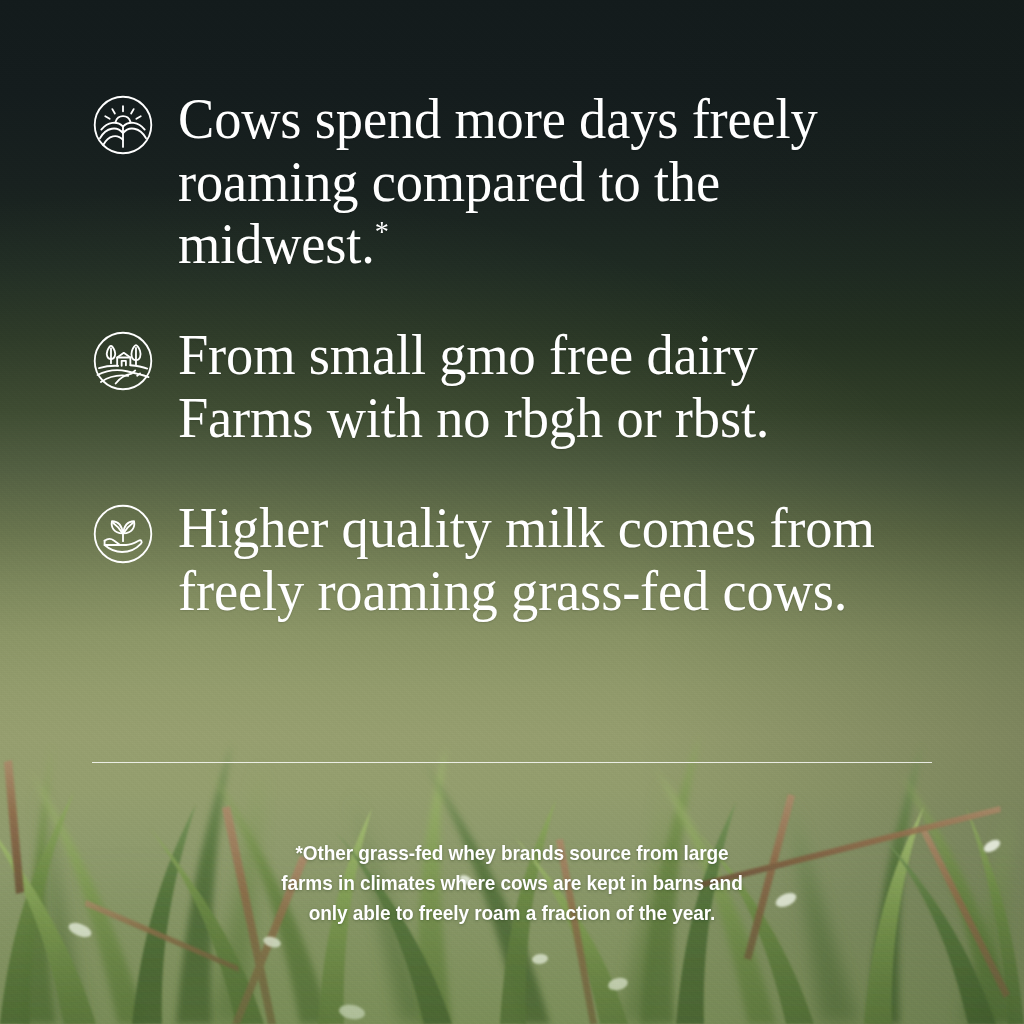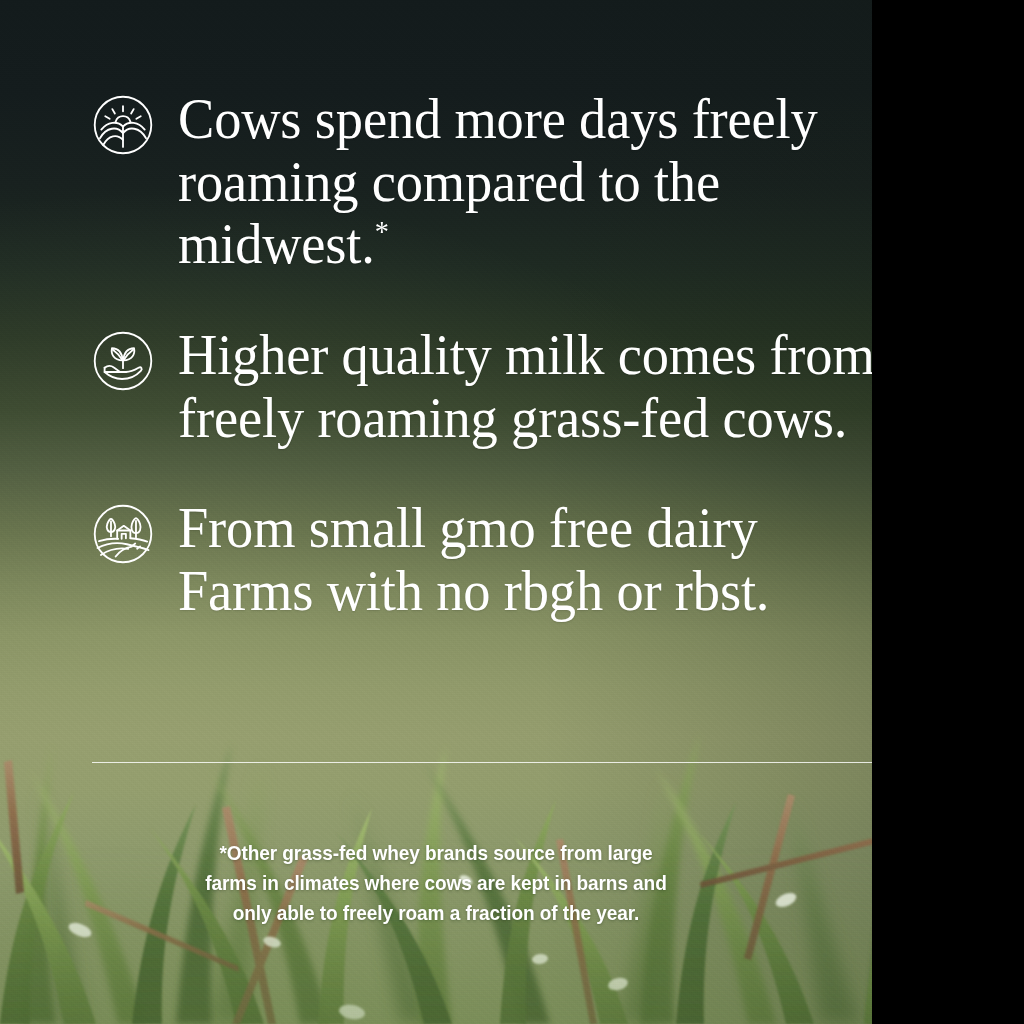--- a/index.html
+++ b/index.html
@@ -3,21 +3,21 @@
 <meta charset="utf-8">
 <title>Grass-Fed Whey Benefits</title>
 <style>
   html, body {
     margin: 0;
     padding: 0;
     background: #000;
   }
   #stage {
     position: relative;
-    width: 872px;
+    width: 1024px;
     height: 1024px;
     overflow: hidden;
     font-family: "Liberation Serif", "DejaVu Serif", serif;
     background: #4c1d95;
   }
 
   
   .bg-base {
     position: absolute;
     inset: 0;
@@ -290,42 +290,20 @@
 
             <path d="M9.6 36.8 C 16 28.8, 26 27.4, 32 33.6 C 38 27.4, 48 28.8, 54.4 36.8"></path>
             <path d="M8.2 45.6 C 15 34.0, 26 33.0, 32 40.4 C 38 33.0, 49 34.0, 55.8 45.6"></path>
             <path d="M11.6 52.6 C 17 42.4, 26 40.8, 32 47.4"></path>
             <path d="M32 33.6 L32 54.6"></path>
           </svg>
         </div>
         <div class="b-text"><span>Cows spend more days freely roaming compared to the midwest.</span><span class="star">*</span></div>
       </div>
 
-      <div class="benefit item-2">
-        <div class="b-icon">
-          <svg viewBox="0 0 64 64" fill="none" stroke="#ffffff" stroke-width="1.9" stroke-linecap="round" stroke-linejoin="round" aria-hidden="true">
-            <circle cx="32" cy="32" r="29.2"></circle>
-
-            <path d="M31.4 31.4 C 22.6 31.0, 19.4 25.2, 20.6 18.8 C 27.2 19.0, 31.4 23.4, 31.4 31.4 Z"></path>
-            <path d="M21.6 20.4 C 25.4 23.2, 28.8 26.6, 31.0 30.6"></path>
-
-            <path d="M32.6 31.4 C 41.4 31.0, 44.6 25.2, 43.4 18.8 C 36.8 19.0, 32.6 23.4, 32.6 31.4 Z"></path>
-            <path d="M42.4 20.4 C 38.6 23.2, 35.2 26.6, 33.0 30.6"></path>
-
-            <path d="M32 31.0 L32 39.4"></path>
-
-            <path d="M13.0 39.0 C 16.4 36.4, 20.0 36.8, 22.6 38.8 L 29.0 43.4"></path>
-            <path d="M29.0 43.4 L 35.0 43.4"></path>
-            <path d="M35.0 43.4 C 40.0 43.4, 44.0 41.4, 48.0 39.0 C 50.8 37.4, 52.4 40.0, 50.4 42.2 C 45.2 47.8, 38.4 50.6, 31.0 50.6 C 24.0 50.6, 18.0 47.8, 13.0 43.4 Z"></path>
-            <path d="M13.0 39.0 L 13.0 43.4"></path>
-          </svg>
-        </div>
-        <div class="b-text"><span>Higher quality milk comes from freely roaming grass-fed cows.</span><span class="star"></span></div>
-      </div>
-
       <div class="benefit item-3">
         <div class="b-icon">
           <svg viewBox="0 0 64 64" fill="none" stroke="#ffffff" stroke-width="1.9" stroke-linecap="round" stroke-linejoin="round" aria-hidden="true">
             <circle cx="32" cy="32" r="29.2"></circle>
 
             <path d="M19.6 30.0 C 15.8 30.0, 14.4 25.6, 15.8 21.6 C 17.0 18.2, 19.0 16.4, 19.6 16.4 C 20.2 16.4, 22.2 18.2, 23.4 21.6 C 24.8 25.6, 23.4 30.0, 19.6 30.0 Z"></path>
             <path d="M19.6 19.0 L19.6 34.4"></path>
 
             <path d="M45.4 31.2 C 41.2 31.2, 39.8 26.2, 41.2 21.6 C 42.4 17.8, 44.7 15.6, 45.4 15.6 C 46.1 15.6, 48.4 17.8, 49.6 21.6 C 51.0 26.2, 49.6 31.2, 45.4 31.2 Z"></path>
             <path d="M45.4 18.4 L45.4 35.6"></path>
@@ -339,20 +317,42 @@
             <path d="M5.6 46.4 C 16.0 41.2, 27.0 40.6, 36.0 42.6 C 45.0 44.6, 53.0 46.8, 58.4 48.6"></path>
             <path d="M9.2 53.6 C 18.0 47.8, 28.0 46.0, 37.4 47.4"></path>
             <path d="M24.4 55.2 C 28.4 49.8, 34.0 46.2, 41.0 45.0"></path>
             <path d="M41.8 44.0 L44.6 41.8"></path>
             <path d="M46.6 47.2 L49.6 44.8"></path>
           </svg>
         </div>
         <div class="b-text"><span>From small gmo free dairy Farms with no rbgh or rbst.</span><span class="star"></span></div>
       </div>
 
+      <div class="benefit item-2">
+        <div class="b-icon">
+          <svg viewBox="0 0 64 64" fill="none" stroke="#ffffff" stroke-width="1.9" stroke-linecap="round" stroke-linejoin="round" aria-hidden="true">
+            <circle cx="32" cy="32" r="29.2"></circle>
+
+            <path d="M31.4 31.4 C 22.6 31.0, 19.4 25.2, 20.6 18.8 C 27.2 19.0, 31.4 23.4, 31.4 31.4 Z"></path>
+            <path d="M21.6 20.4 C 25.4 23.2, 28.8 26.6, 31.0 30.6"></path>
+
+            <path d="M32.6 31.4 C 41.4 31.0, 44.6 25.2, 43.4 18.8 C 36.8 19.0, 32.6 23.4, 32.6 31.4 Z"></path>
+            <path d="M42.4 20.4 C 38.6 23.2, 35.2 26.6, 33.0 30.6"></path>
+
+            <path d="M32 31.0 L32 39.4"></path>
+
+            <path d="M13.0 39.0 C 16.4 36.4, 20.0 36.8, 22.6 38.8 L 29.0 43.4"></path>
+            <path d="M29.0 43.4 L 35.0 43.4"></path>
+            <path d="M35.0 43.4 C 40.0 43.4, 44.0 41.4, 48.0 39.0 C 50.8 37.4, 52.4 40.0, 50.4 42.2 C 45.2 47.8, 38.4 50.6, 31.0 50.6 C 24.0 50.6, 18.0 47.8, 13.0 43.4 Z"></path>
+            <path d="M13.0 39.0 L 13.0 43.4"></path>
+          </svg>
+        </div>
+        <div class="b-text"><span>Higher quality milk comes from freely roaming grass-fed cows.</span><span class="star"></span></div>
+      </div>
+
     </div>
 
     <div class="divider"></div>
 
     <div class="footnote">
       <div>*Other grass-fed whey brands source from large</div>
       <div>farms in climates where cows are kept in barns and</div>
       <div>only able to freely roam a fraction of the year.</div>
     </div>
 

